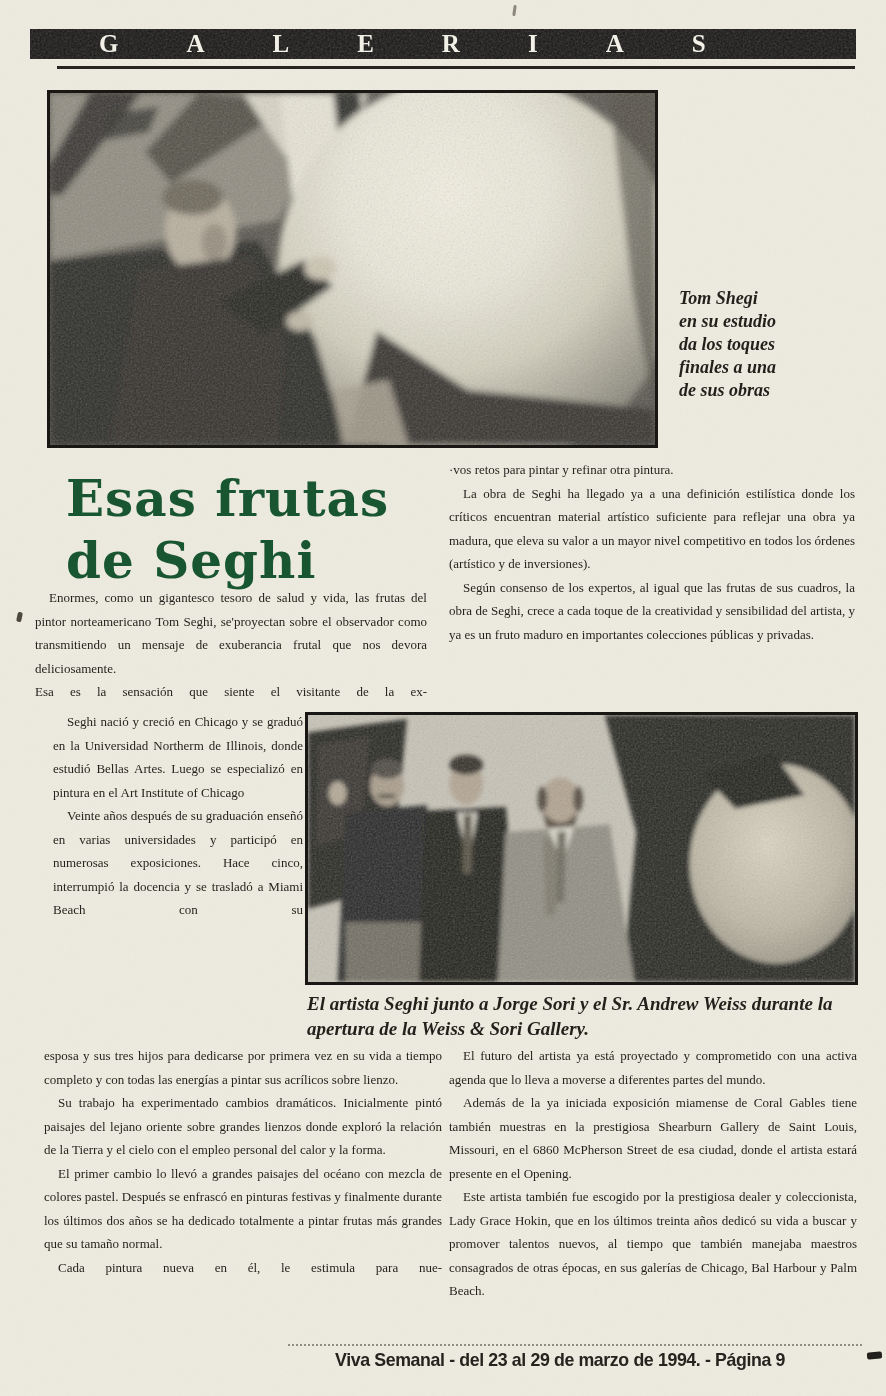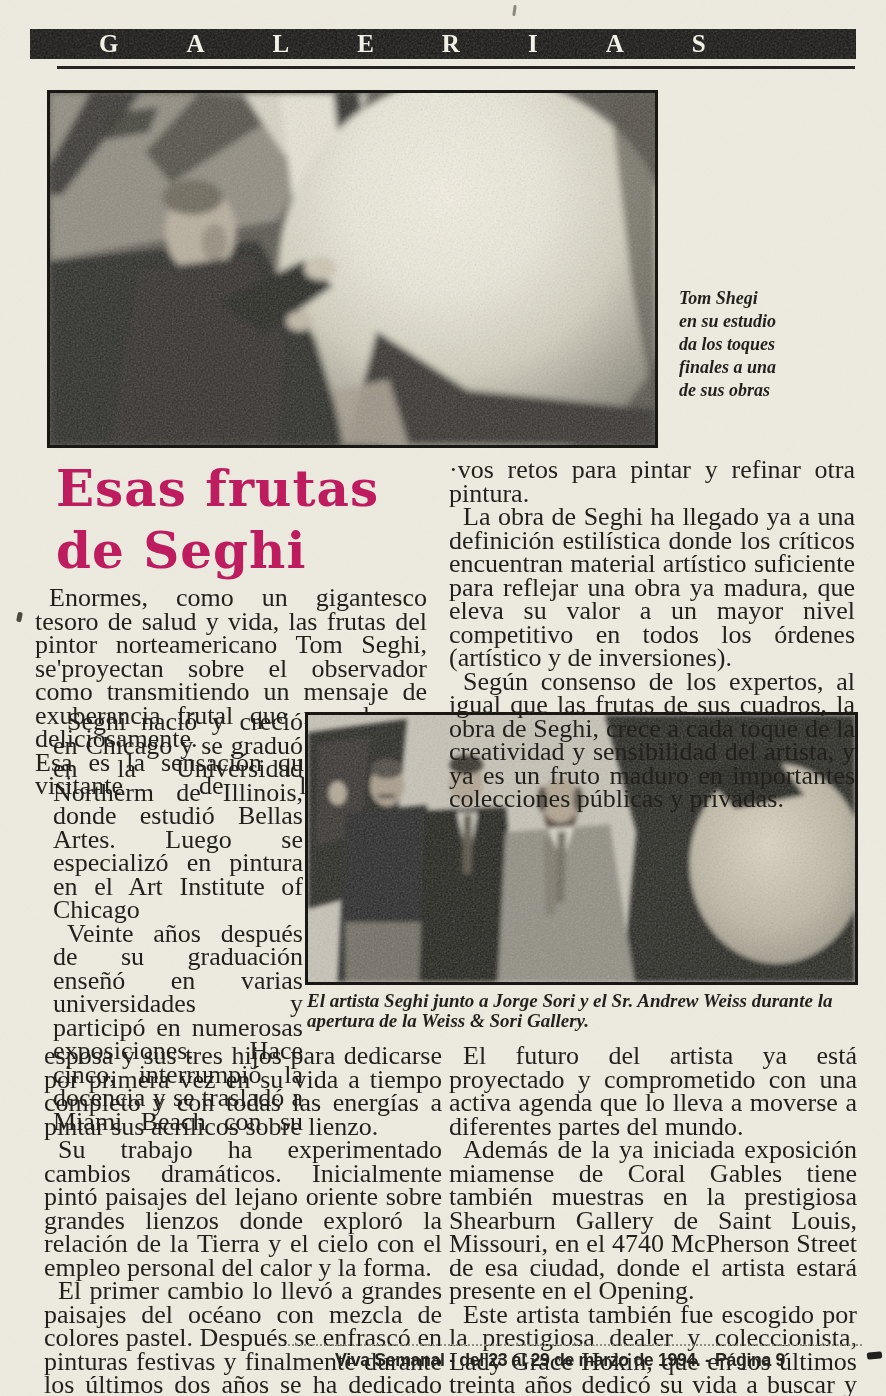--- a/index.html
+++ b/index.html
@@ -38,34 +38,34 @@
 
   
   .caption1{
     position:absolute;left:679px;top:287px;width:185px;
     font-weight:bold;font-style:italic;
     font-size:18px;line-height:23px;
   }
   .caption2{
     position:absolute;left:307px;top:991px;width:552px;
     font-weight:bold;font-style:italic;
-    font-size:19px;line-height:20px;
+    font-size:19px;line-height:25px;
   }
 
   
   .headline{
-    position:absolute;left:56px;top:458px;width:395px;margin:0;
+    position:absolute;left:56px;top:458px;width:395px;margin:10px;
     font-family:"DejaVu Serif", serif;
     font-weight:bold;font-size:50px;line-height:62px;
-    letter-spacing:1px;color:#be185d;
+    letter-spacing:1px;color:#14532d;
   }
   .headline span{display:block;}
 
   
-  .textblock{position:absolute;font-size:26px;line-height:23.5px;text-align:justify;}
+  .textblock{position:absolute;font-size:13px;line-height:23.5px;text-align:justify;}
   .textblock p{margin:0;text-indent:14px;}
   .textblock p.noindent{text-indent:0;}
   .textblock p.fill{text-align-last:justify;}
   .col-a{left:35px;top:586px;width:392px;}
   .col-b{left:53px;top:710px;width:250px;}
   .col-c{left:44px;top:1044px;width:398px;}
   .col-d{left:449px;top:458px;width:406px;}
   .col-e{left:449px;top:1044px;width:408px;}
 
   
@@ -241,20 +241,20 @@
   </div>
 
   <div class="textblock col-d">
     <p class="noindent">·vos retos para pintar y refinar otra pintura.</p>
     <p>La obra de Seghi ha llegado ya a una definición estilística donde los críticos encuentran material artístico suficiente para reflejar una obra ya madura, que eleva su valor a un mayor nivel competitivo en todos los órdenes (artístico y de inversiones).</p>
     <p>Según consenso de los expertos, al igual que las frutas de sus cuadros, la obra de Seghi, crece a cada toque de la creatividad y sensibilidad del artista, y ya es un fruto maduro en importantes colecciones públicas y privadas.</p>
   </div>
 
   <div class="textblock col-e">
     <p>El futuro del artista ya está proyectado y comprometido con una activa agenda que lo lleva a moverse a diferentes partes del mundo.</p>
-    <p>Además de la ya iniciada exposición miamense de Coral Gables tiene también muestras en la prestigiosa Shearburn Gallery de Saint Louis, Missouri, en el 4740 McPherson Street de esa ciudad, donde el artista estará presente en el Opening.</p>
+    <p>Además de la ya iniciada exposición miamense de Coral Gables tiene también muestras en la prestigiosa Shearburn Gallery de Saint Louis, Missouri, en el 6860 McPherson Street de esa ciudad, donde el artista estará presente en el Opening.</p>
     <p>Este artista también fue escogido por la prestigiosa dealer y coleccionista, Lady Grace Hokin, que en los últimos treinta años dedicó su vida a buscar y promover talentos nuevos, al tiempo que también manejaba maestros consagrados de otras épocas, en sus galerías de Chicago, Bal Harbour y Palm Beach.</p>
   </div>
 
   <div class="footer-line"></div>
   <div class="footer-text">Viva Semanal - del 23 al 29 de marzo de 1994. - Página 9</div>
 
 </div>
 
 </body></html>

